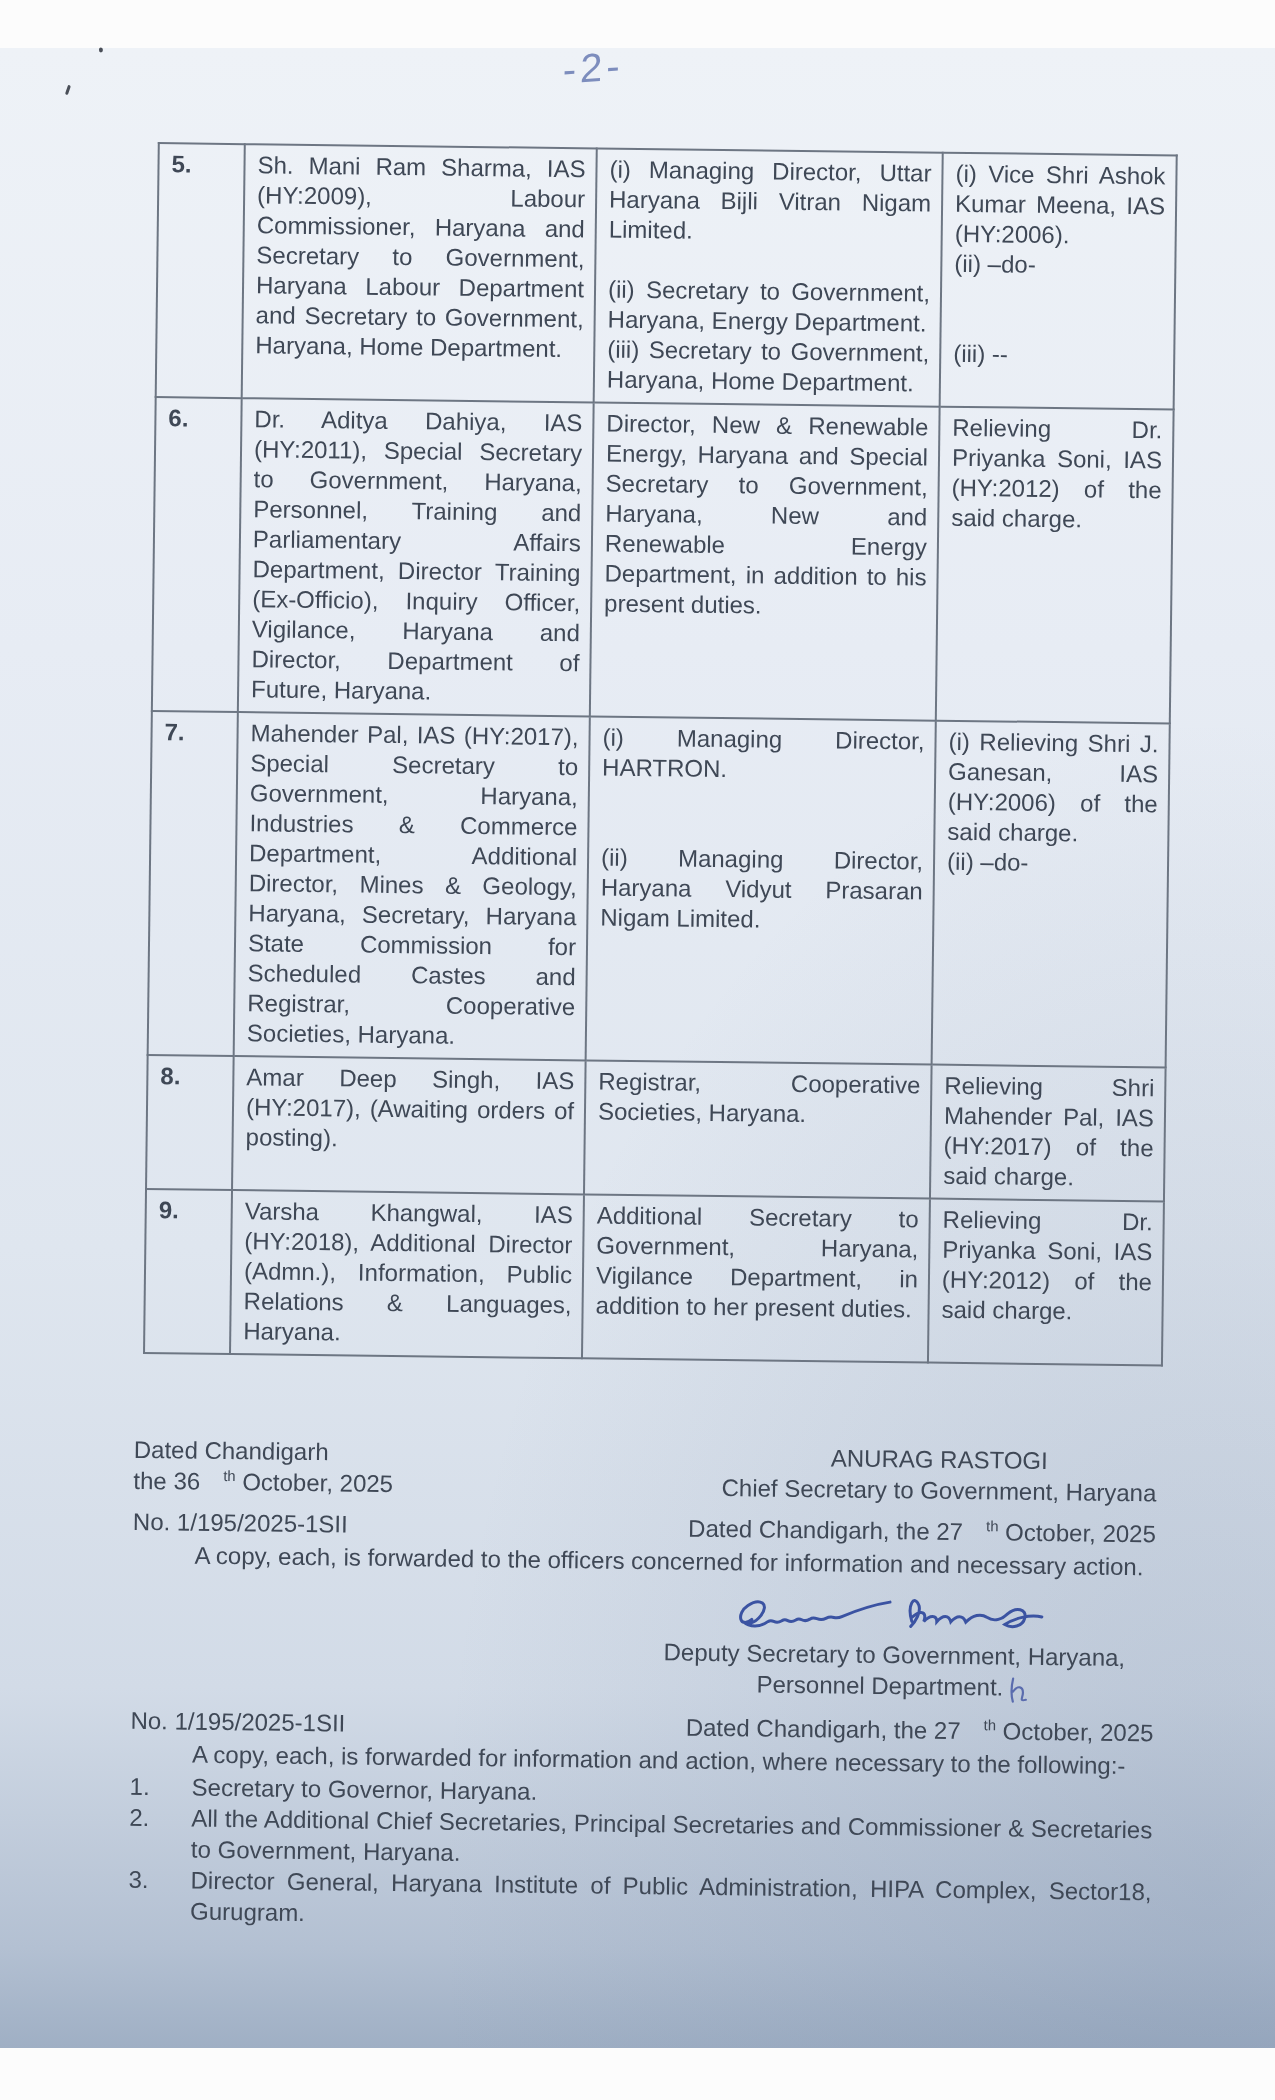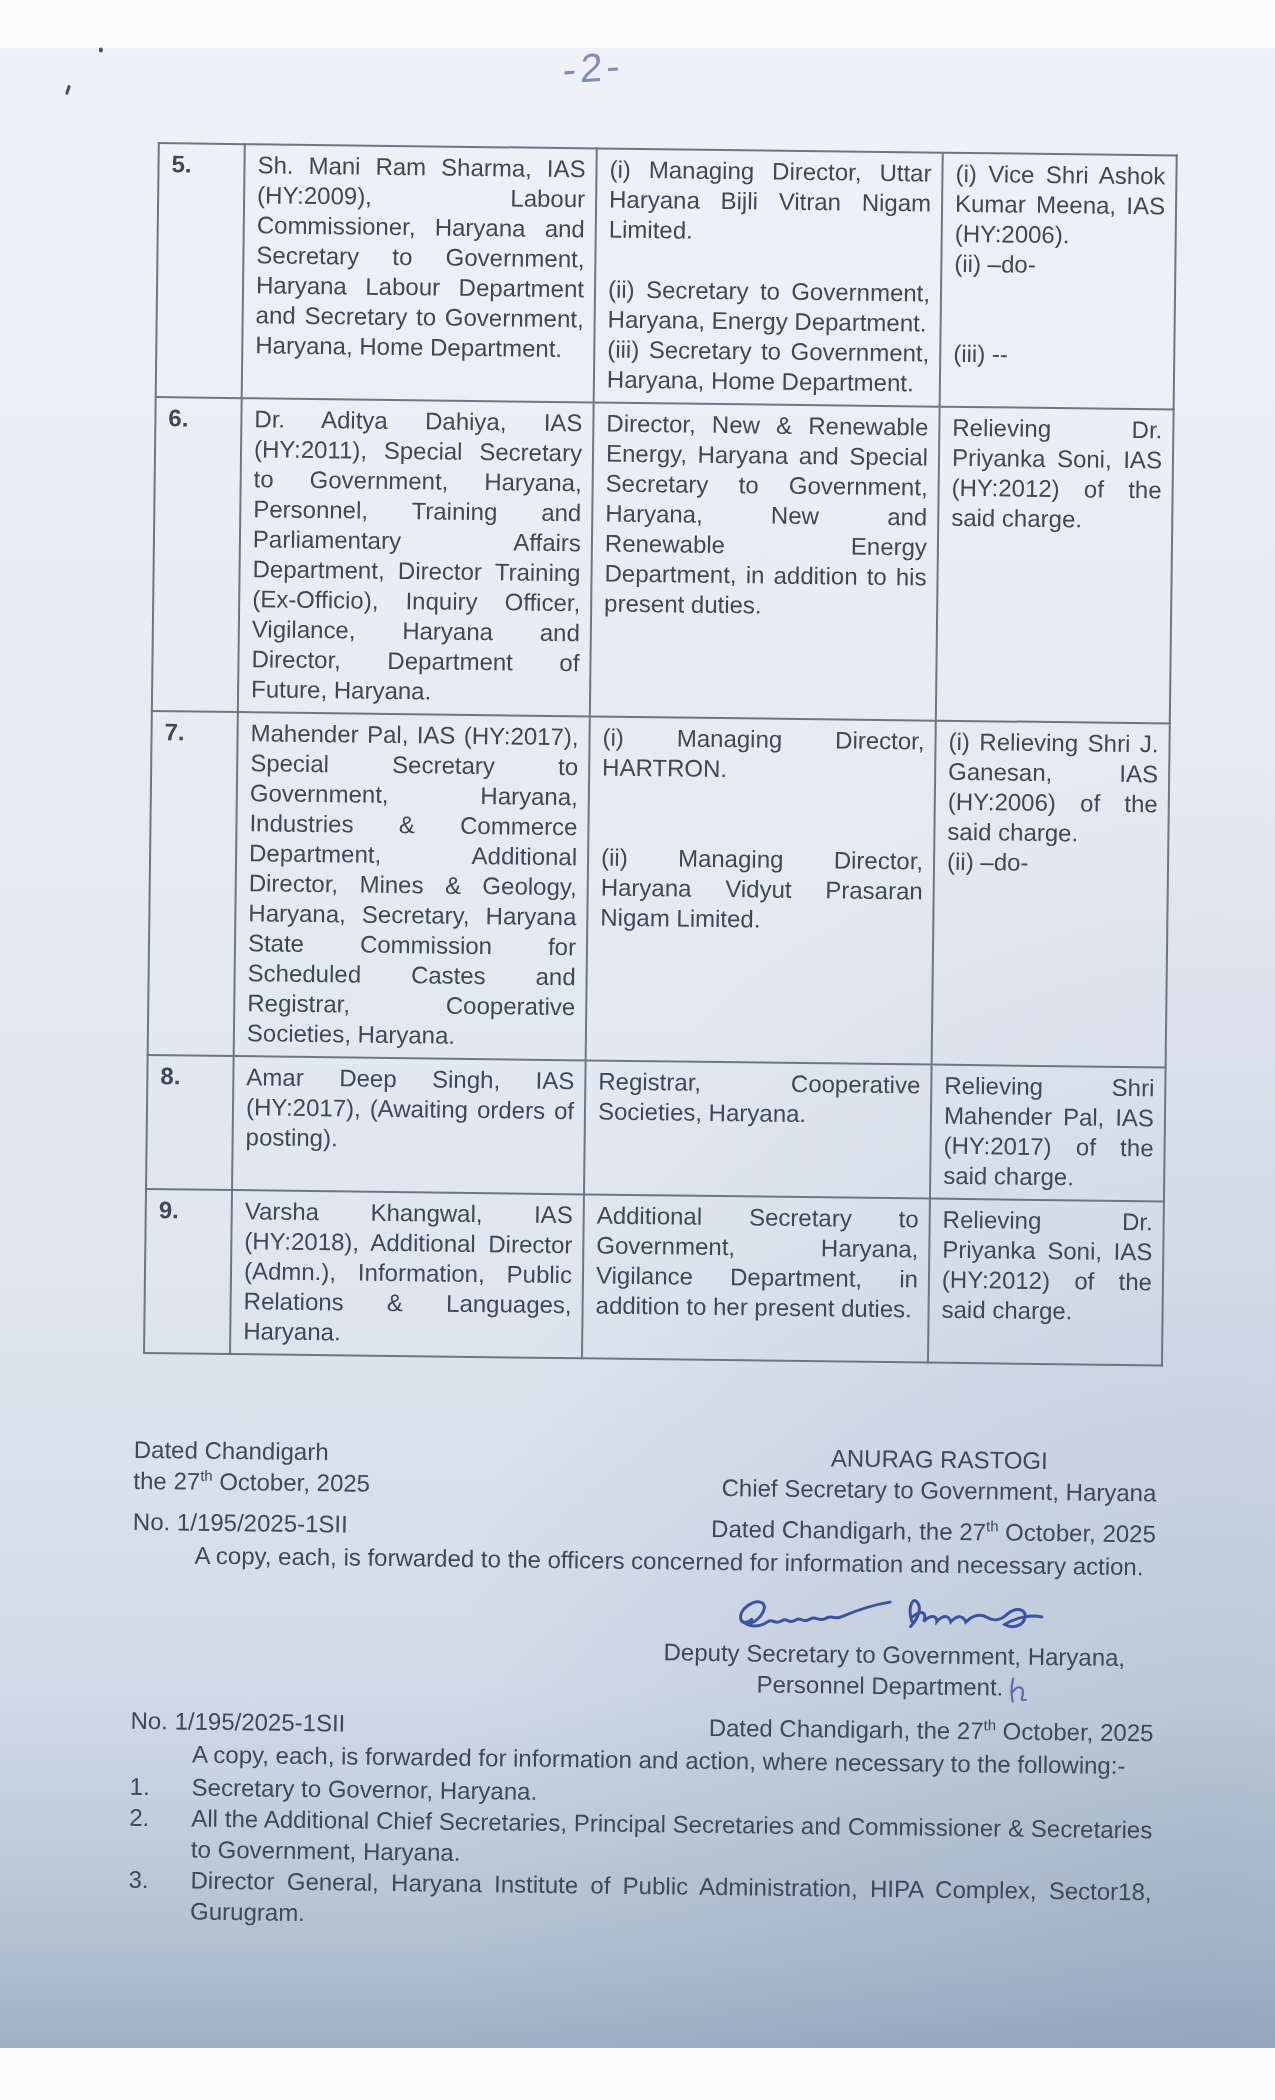--- a/index.html
+++ b/index.html
@@ -36,21 +36,21 @@
   td p{margin:0;text-align:justify;}
   td.c-sr p{text-align:left;}
   td p.gap{height:30px;}
 
   .footer{position:absolute;left:0;top:1392px;width:100%;padding:0 112px 0 140px;box-sizing:border-box;
     font-size:24px;line-height:31px;}
   .f-split{display:flex;justify-content:space-between;align-items:flex-start;}
   .block-center{text-align:center;}
   .f-ref{margin-top:10px;}
   .para{margin:2px 0 0 0;text-align:justify;text-indent:62px;}
-  sup{font-size:0.62em;line-height:0;}
+  sup{font-size:0.62em;line-height:0;margin-left:23px;}
   .sig-wrap{width:520px;margin-left:auto;text-align:center;margin-top:2px;}
   .sig-svg{display:block;margin:0 auto -6px auto;}
   .pd-line{white-space:nowrap;}
   .pd-squiggle{vertical-align:-10px;margin-left:2px;}
   .dist{margin-top:2px;}
   .dist-item{display:flex;margin-top:0px;}
   .dist-no{width:62px;flex:0 0 62px;}
   .dist-text{flex:1;text-align:justify;}
 </style>
 </head>
@@ -156,21 +156,21 @@
               </td>
             </tr>
           </tbody>
       </table>
 
       <div class="footer">
 
         <div class="f-split">
           <div>
             <div>Dated Chandigarh</div>
-            <div><span>the 27</span><sup>th</sup><span> October, 2025</span></div>
+            <div><span>the 36</span><sup>th</sup><span> October, 2025</span></div>
           </div>
           <div class="block-center">
             <div>ANURAG RASTOGI</div>
             <div>Chief Secretary to Government, Haryana</div>
           </div>
         </div>
 
         <div class="f-split f-ref">
           <div>No. 1/195/2025-1SII</div>
           <div><span>Dated Chandigarh, the 27</span><sup>th</sup><span> October, 2025</span></div>

